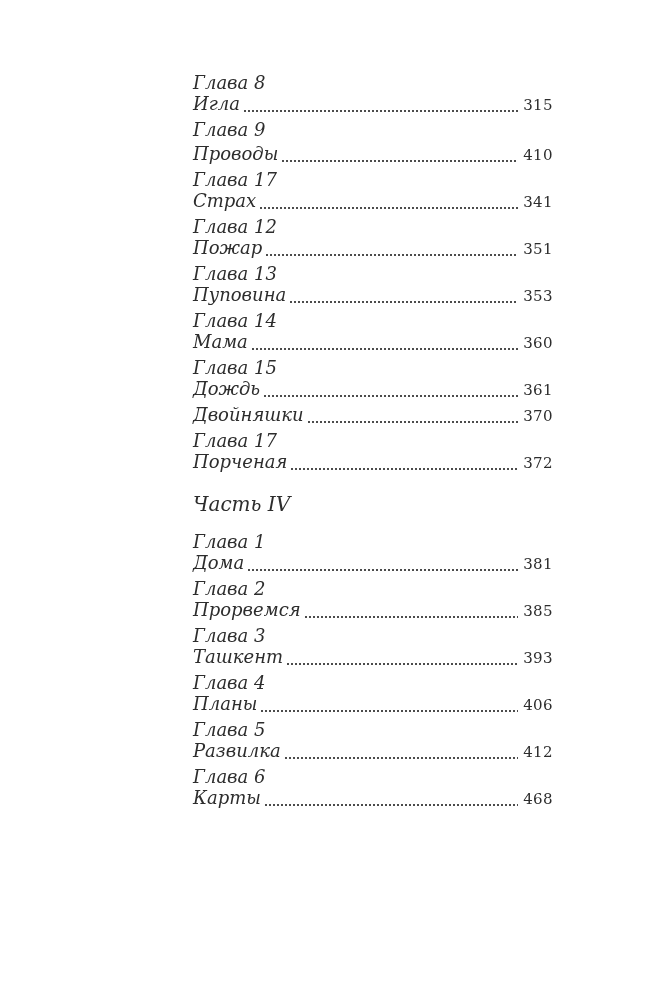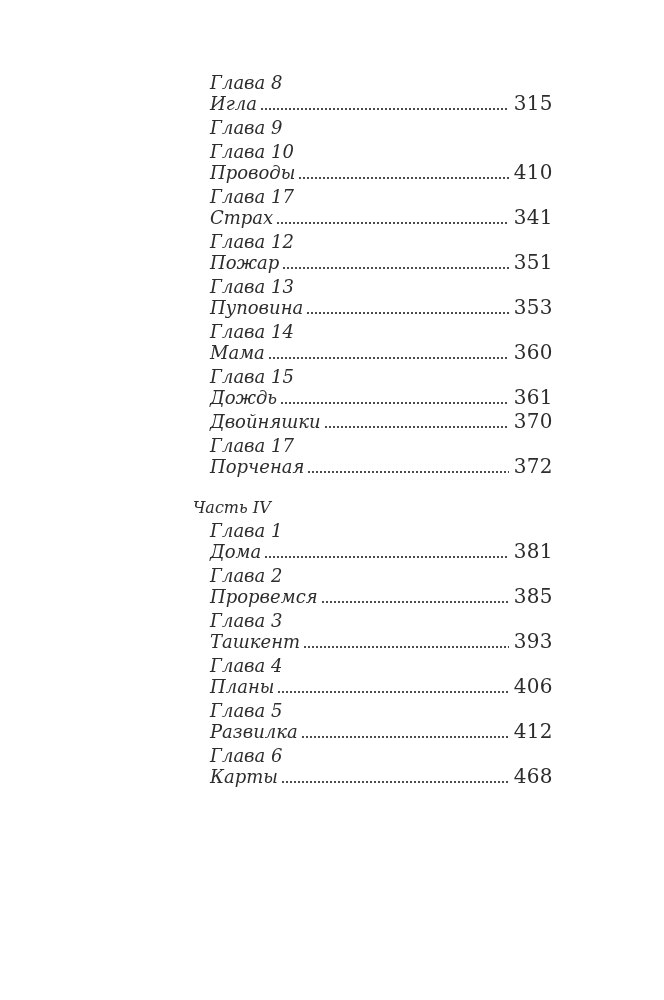--- a/index.html
+++ b/index.html
@@ -17,28 +17,27 @@
     font-style: italic;
     color: #2d2d2d;
     overflow: hidden;
     box-sizing: border-box;
   }
   .toc {
     box-sizing: border-box;
     padding: 72px 111px 0 193px;
   }
   .part-heading {
-    font-size: 16px;
+    font-size: 20px;
     line-height: 21px;
-    margin: 20px 0 2px 0;
+    margin: 20px 0 16px 0;
     white-space: nowrap;
   }
   .chapter-list { margin: 0; padding: 0; }
   .chapter {
-    margin-left: 17px;
     margin-bottom: 3px;
   }
   .chapter-number {
     font-size: 18px;
     line-height: 21px;
     white-space: nowrap;
   }
   .title-row {
     display: flex;
     align-items: baseline;
@@ -51,21 +50,21 @@
     align-self: flex-end;
     height: 2px;
     margin: 0 5px 4px 4px;
     background-image: radial-gradient(circle at 1px 1px, #4c4c4c 0.85px, rgba(0,0,0,0) 1.05px);
     background-size: 4px 2px;
     background-repeat: repeat-x;
     min-width: 20px;
   }
   .page-num {
     font-style: normal;
-    font-size: 20px;
+    font-size: 15px;
     letter-spacing: 0.4px;
     white-space: nowrap;
     font-variant-numeric: oldstyle-nums;
     font-feature-settings: "onum";
   }
 </style>
 </head>
 <body>
 
 <div class="page">
@@ -80,21 +79,20 @@
       <span class="leader"></span>
       <span class="page-num">315</span>
     </div>
   </div>
 
   <div class="chapter">
     <div class="chapter-number">Глава 9</div>
   </div>
 
   <div class="chapter">
-    <div class="chapter-number">Глава 10</div>
     <div class="title-row">
       <span class="chapter-title">Проводы</span>
       <span class="leader"></span>
       <span class="page-num">410</span>
     </div>
   </div>
 
   <div class="chapter">
     <div class="chapter-number">Глава 17</div>
     <div class="title-row">

